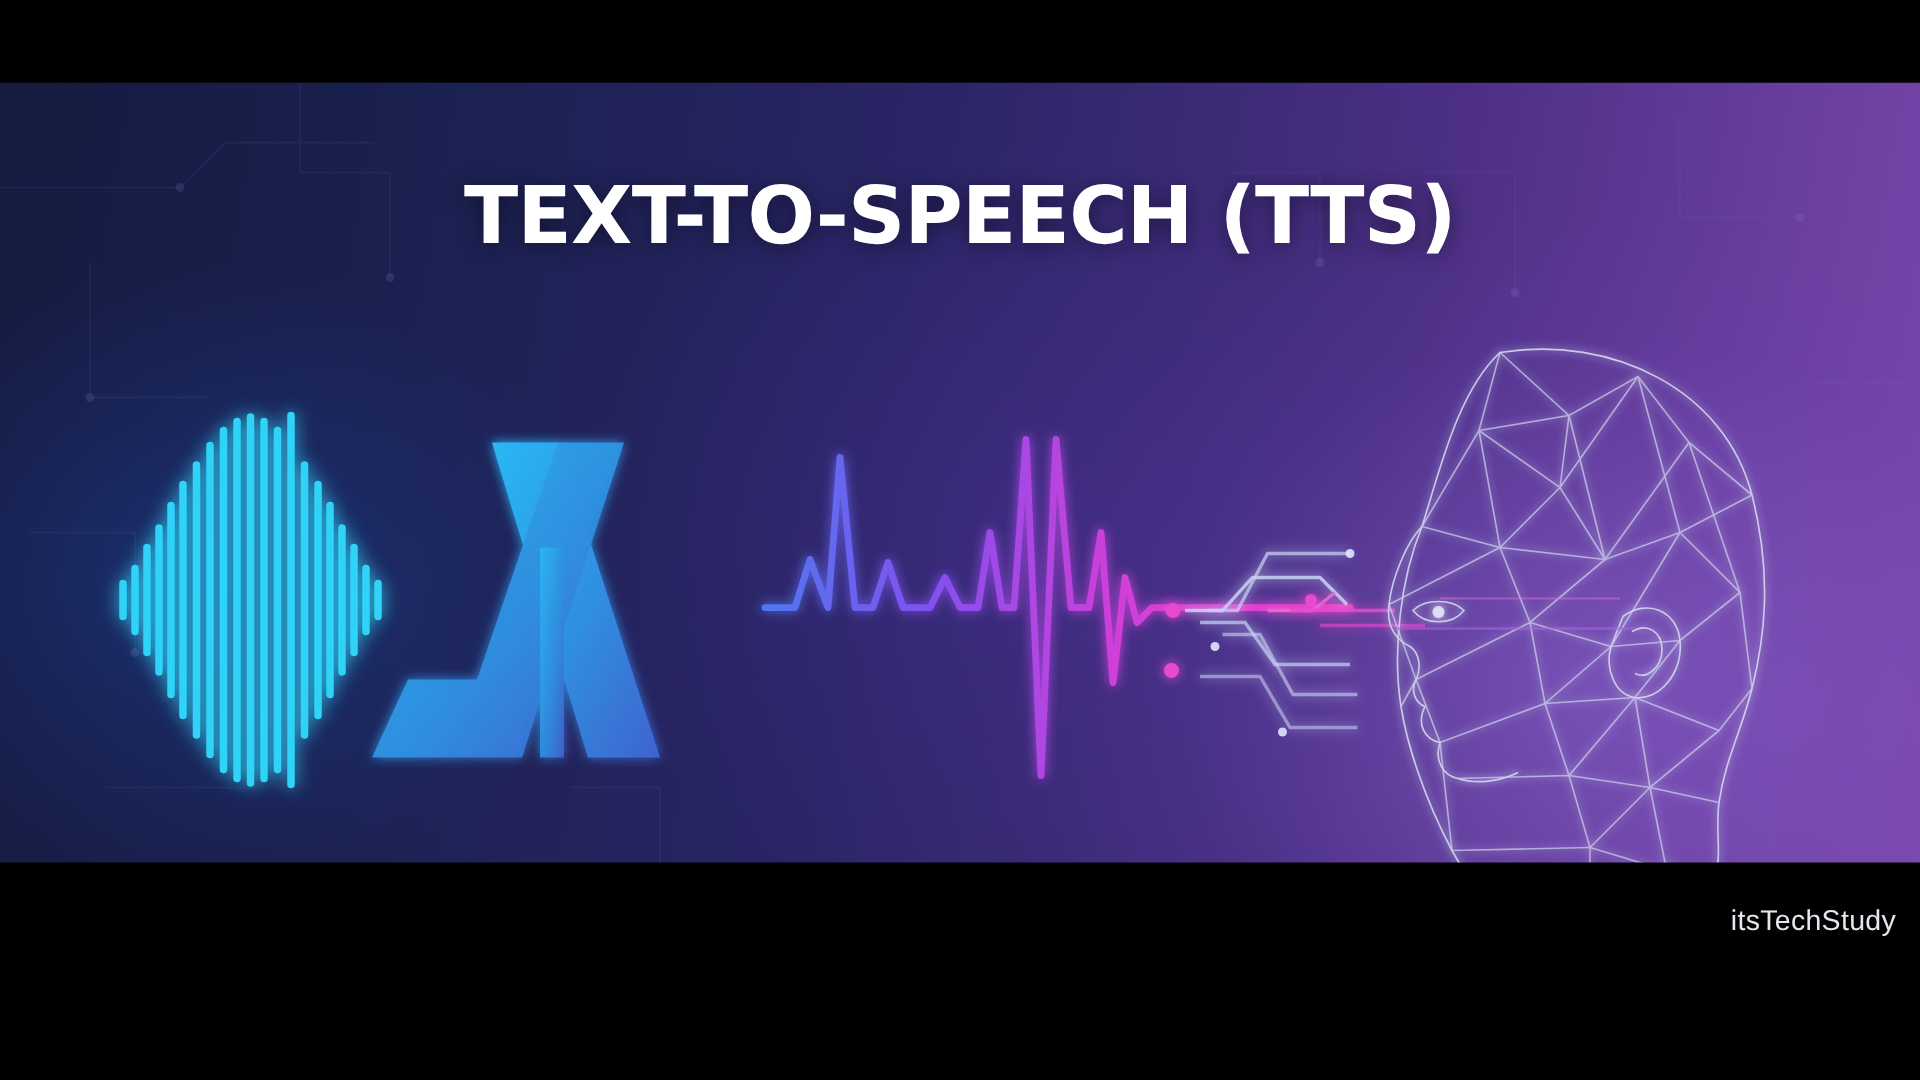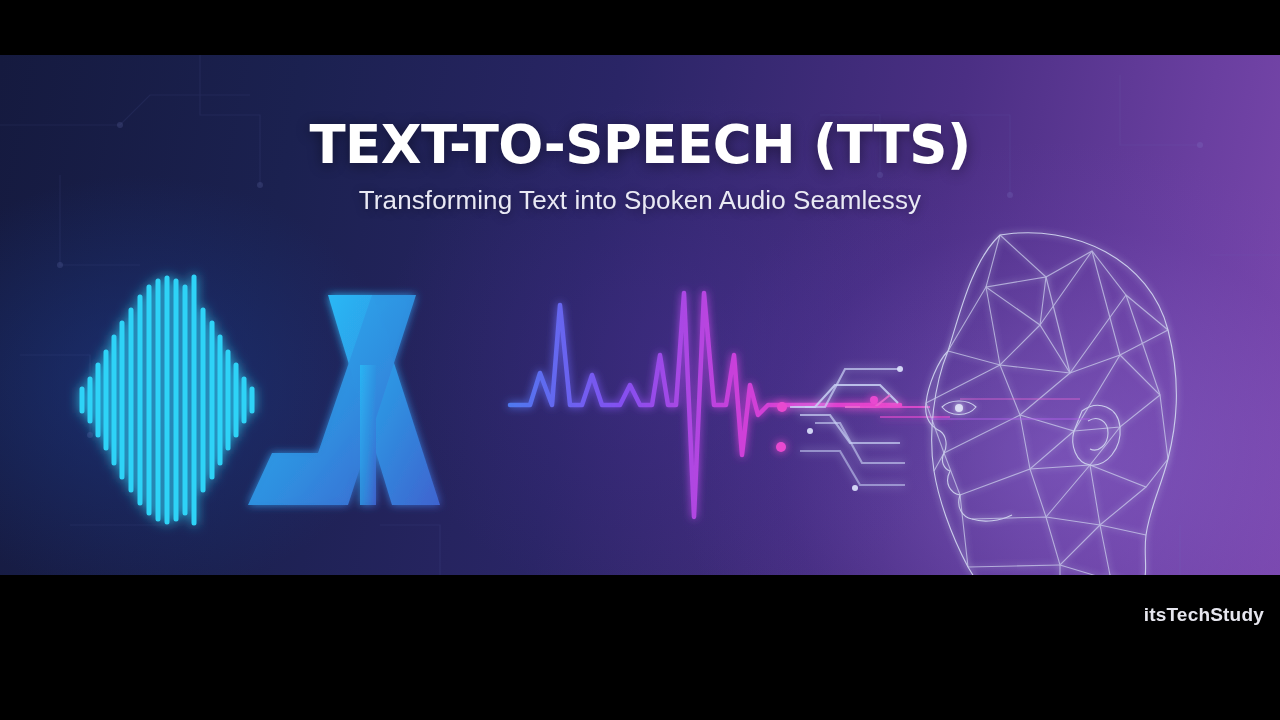--- a/index.html
+++ b/index.html
@@ -89,21 +89,20 @@
   }
   .watermark {
     position: absolute;
     right: 16px;
     bottom: 14px;
     color: #e6e6ee;
     font-size: 19px;
     letter-spacing: 0.2px;
     z-index: 20;
     font-family: "Liberation Sans", sans-serif;
-    font-weight: bold;
   }
   .bar-top, .bar-bottom {
     position: absolute;
     left: 0;
     width: 1280px;
     background: #000000;
     z-index: 15;
   }
   .bar-top { top: 0; height: 55px; }
   .bar-bottom { bottom: 0; height: 65px; }
@@ -297,21 +296,20 @@
 
       <g opacity="0.85">
         <line x1="900" y1="352" x2="1100" y2="352" stroke="#e84ad0" stroke-width="2.6" filter="url(#glowSoft)"></line>
         <line x1="930" y1="364" x2="1090" y2="364" stroke="#b060e8" stroke-width="1.6" opacity="0.7"></line>
         <line x1="960" y1="344" x2="1080" y2="344" stroke="#f06ad8" stroke-width="1.4" opacity="0.55"></line>
       </g>
     </svg>
 
     <div class="titlewrap">
       <h1 class="title">TEXT-TO-SPEECH (TTS)</h1>
-      <p class="subtitle">Transforming Text into Spoken Audio Seamlessy</p>
     </div>
 
   </div>
 
   <div class="bar-top"></div>
   <div class="bar-bottom"></div>
 
   <div class="watermark">itsTechStudy</div>
 
 </div>

